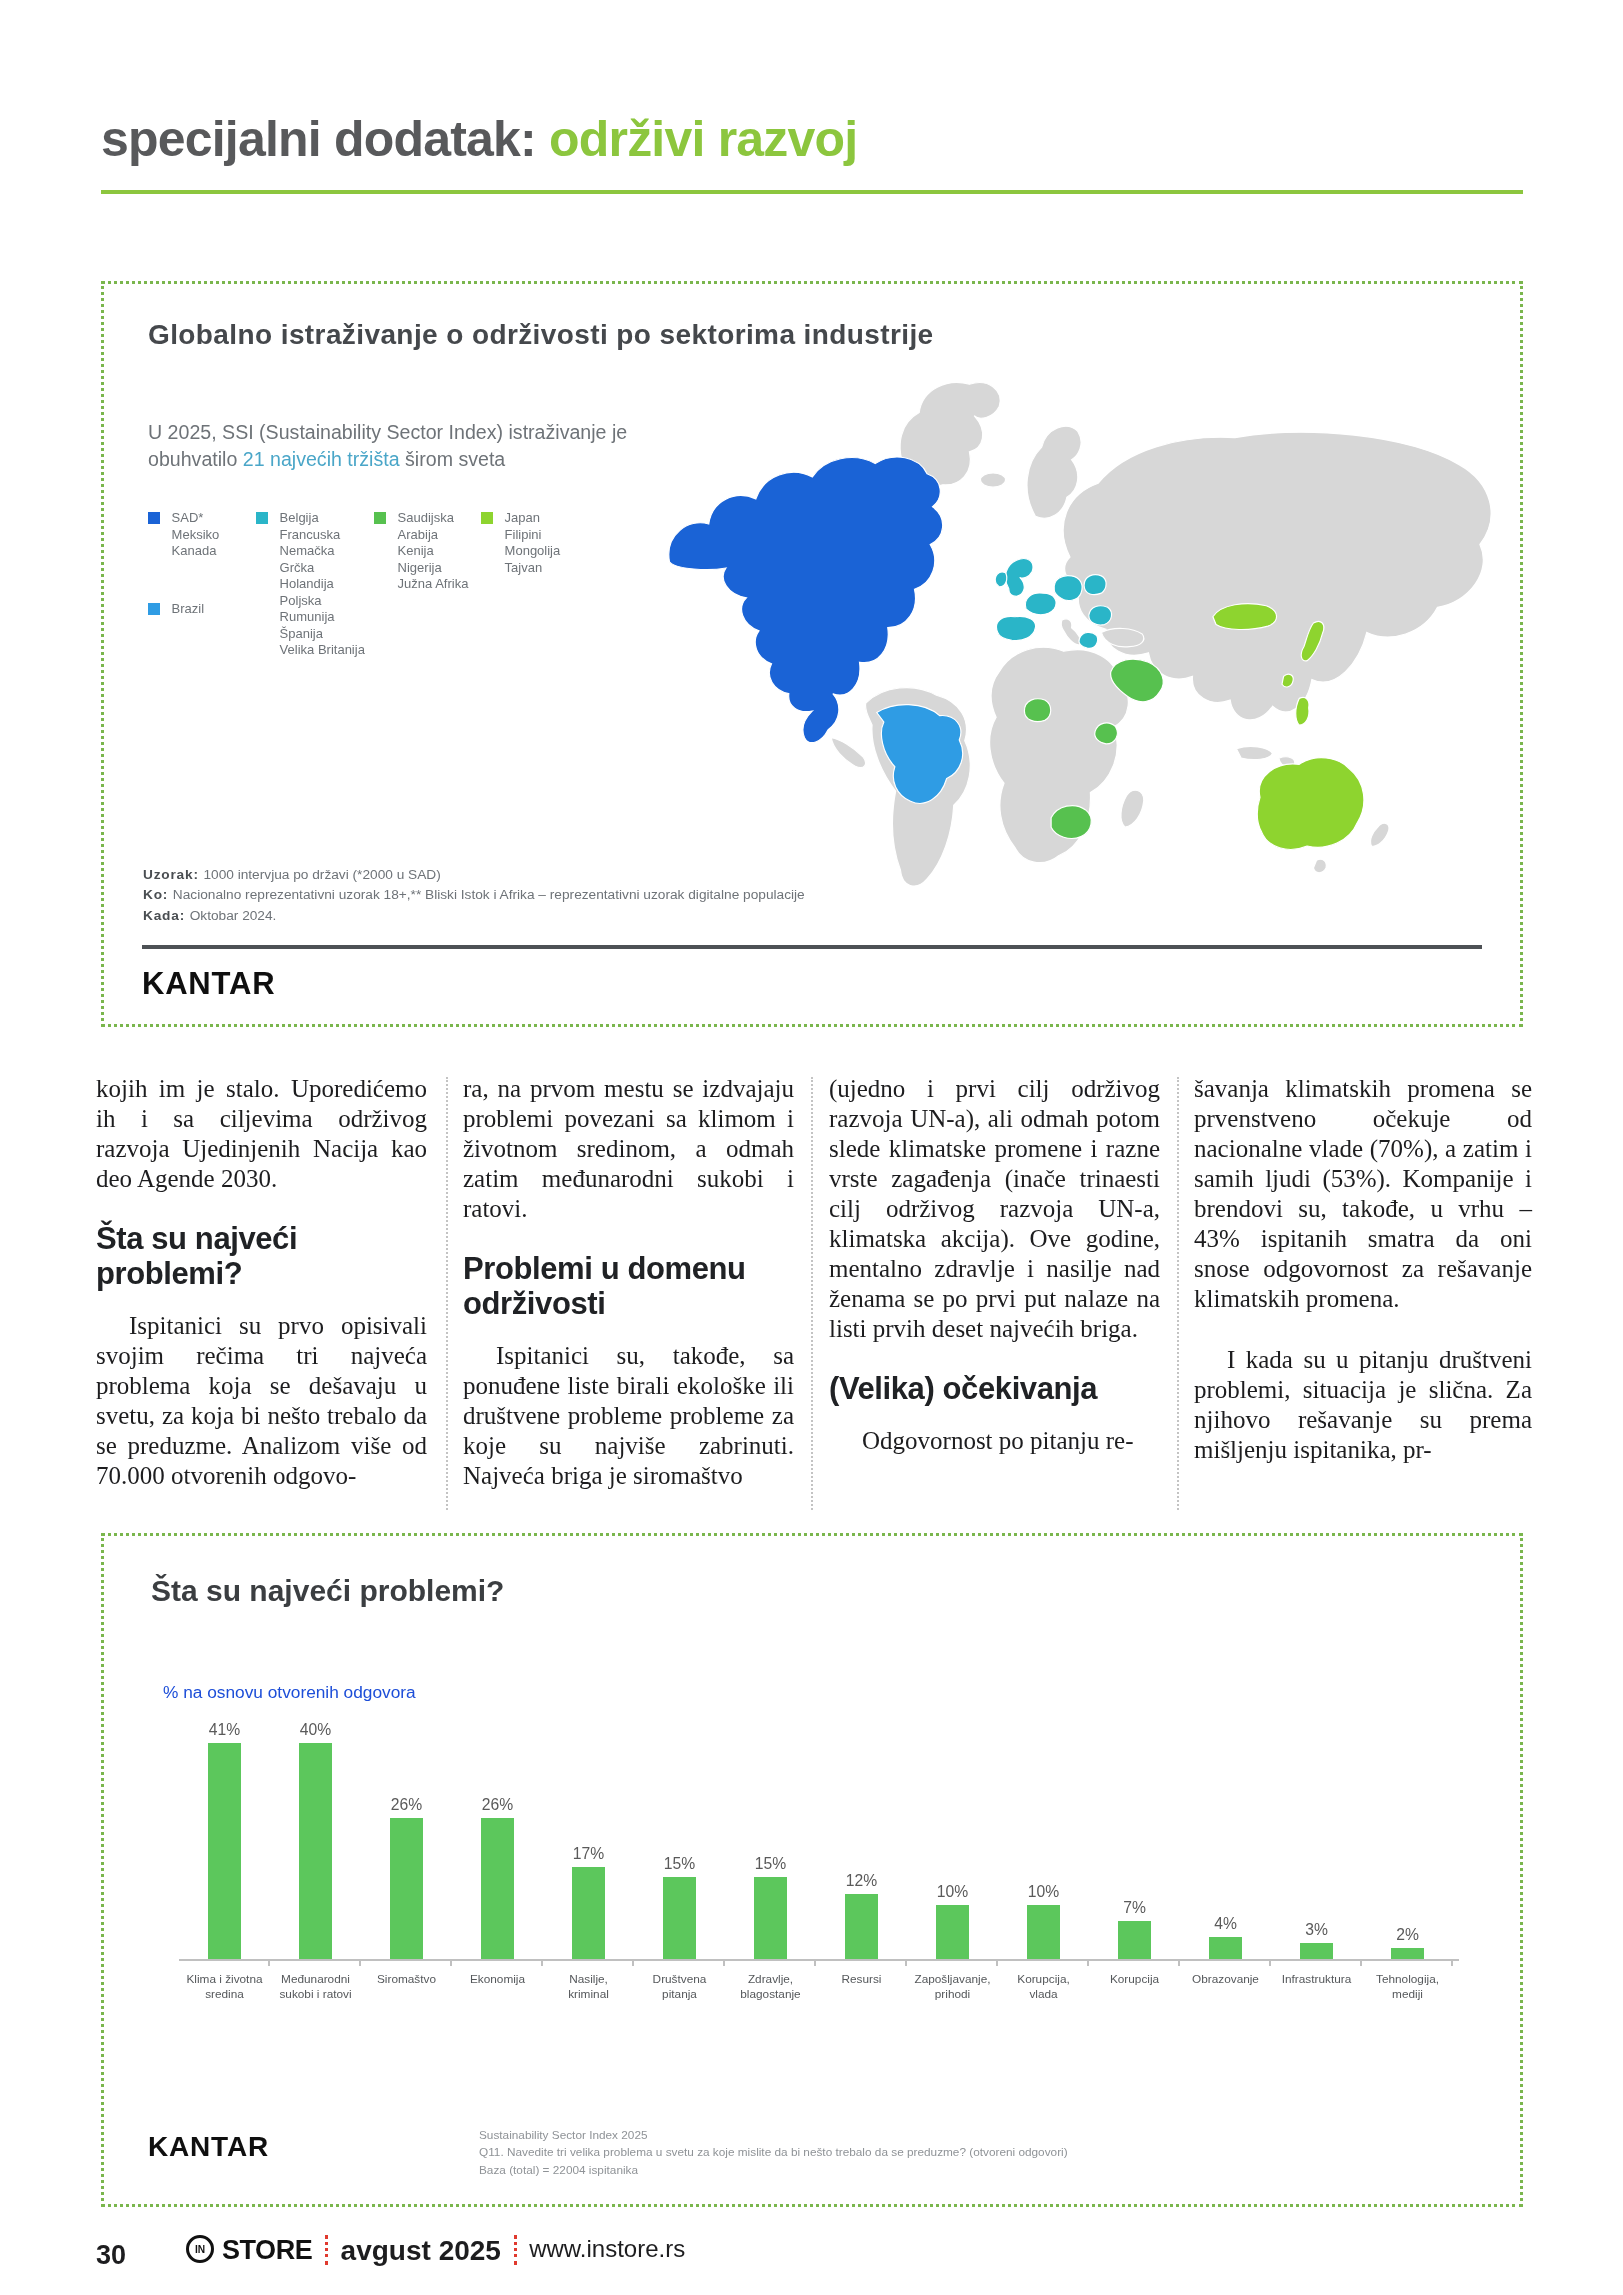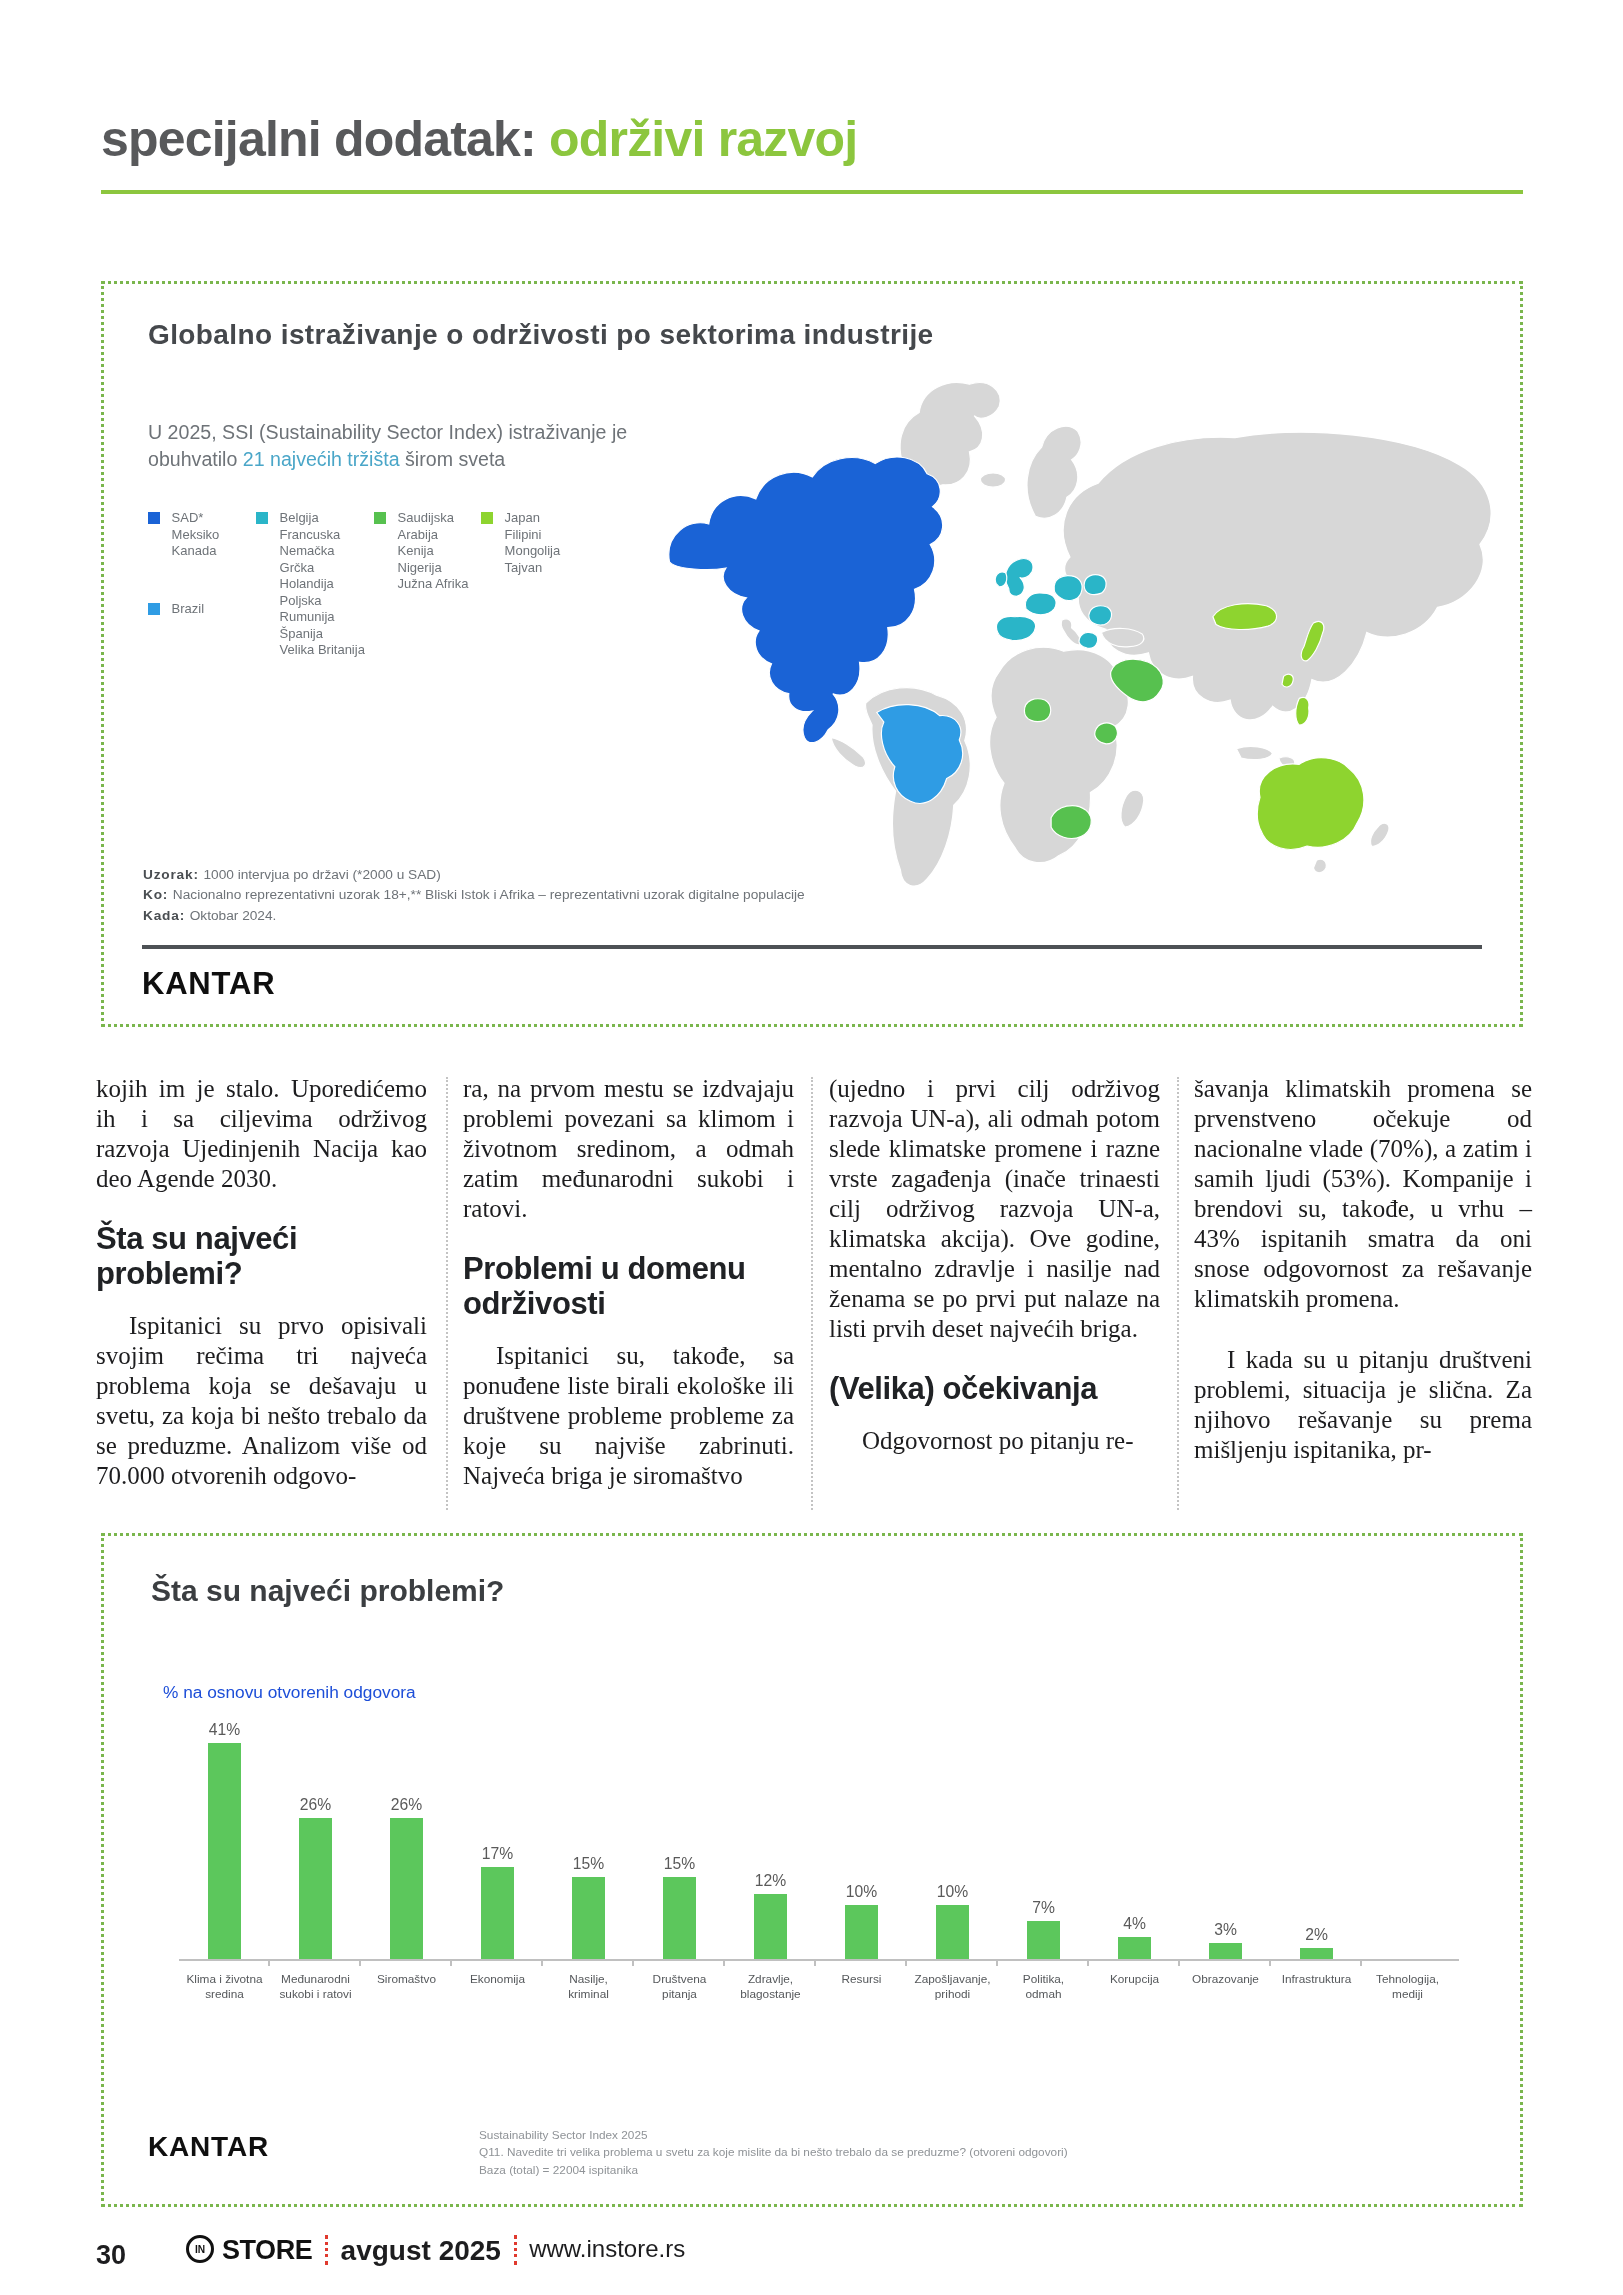--- a/index.html
+++ b/index.html
@@ -224,20 +224,24 @@
   <div class="box box2">
     <div class="ch-title">Šta su najveći problemi?</div>
     <div class="ch-sub">% na osnovu otvorenih odgovora</div>
     <div class="chart">
       <div class="bars-row">
           <div class="slot">
             <div class="bar-val">41%</div>
             <div class="bar" style="height: 222px; background: rgb(92, 199, 92);"></div>
           </div>
           <div class="slot">
+            <div class="bar-val">40%</div>
+            <div class="bar" style="height: 217px; background: rgb(92, 199, 92);"></div>
+          </div>
+          <div class="slot">
             <div class="bar-val">26%</div>
             <div class="bar" style="height: 141px; background: rgb(92, 199, 92);"></div>
           </div>
           <div class="slot">
             <div class="bar-val">26%</div>
             <div class="bar" style="height: 141px; background: rgb(92, 199, 92);"></div>
           </div>
           <div class="slot">
             <div class="bar-val">17%</div>
             <div class="bar" style="height: 92px; background: rgb(92, 199, 92);"></div>
@@ -282,21 +286,21 @@
       <div class="cats-row">
           <div class="cat">Klima i životna sredina</div>
           <div class="cat">Međunarodni sukobi i ratovi</div>
           <div class="cat">Siromaštvo</div>
           <div class="cat">Ekonomija</div>
           <div class="cat">Nasilje, kriminal</div>
           <div class="cat">Društvena pitanja</div>
           <div class="cat">Zdravlje, blagostanje</div>
           <div class="cat">Resursi</div>
           <div class="cat">Zapošljavanje, prihodi</div>
-          <div class="cat">Politika, odmah</div>
+          <div class="cat">Korupcija, vlada</div>
           <div class="cat">Korupcija</div>
           <div class="cat">Obrazovanje</div>
           <div class="cat">Infrastruktura</div>
           <div class="cat">Tehnologija, mediji</div>
         </div>
     </div>
     <div class="kantar2">KANTAR</div>
     <div class="source">
         <div>Sustainability Sector Index 2025</div>
         <div>Q11. Navedite tri velika problema u svetu za koje mislite da bi nešto trebalo da se preduzme? (otvoreni odgovori)</div>

